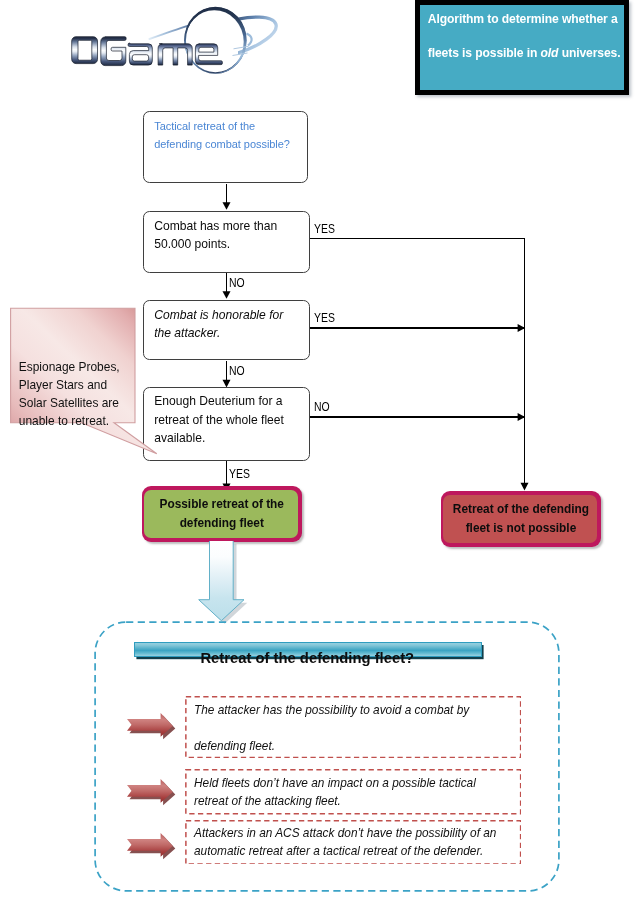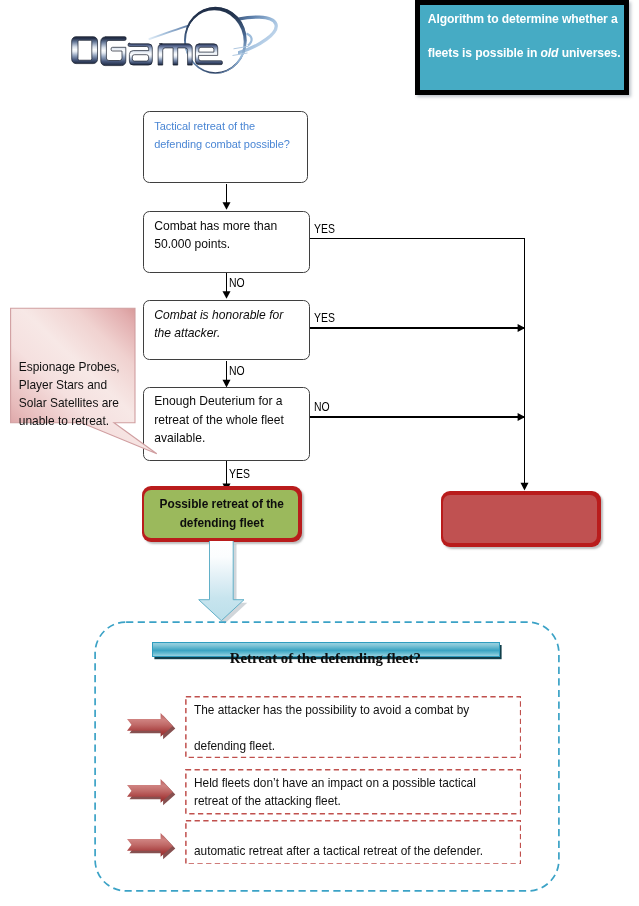--- a/index.html
+++ b/index.html
@@ -21,40 +21,40 @@
   
   .fbox{position:absolute;border:1.25px solid #3f3f3f;border-radius:6.5px;background:#fff;
         box-sizing:border-box;}
   .fbox .t{position:absolute;left:9.8px;top:4.5px;width:200px;white-space:nowrap;
            font-size:12.1px;line-height:18.2px;color:#0b0b0b;letter-spacing:0px;}
   .fbox.q .t{color:#4a86d4;font-weight:normal;font-size:11px;letter-spacing:-0.05px;}
   .lbl{position:absolute;font-size:12.3px;color:#000;white-space:nowrap;
        transform:scaleX(.85);transform-origin:0 0;}
 
   
-  .res{position:absolute;background:#b91c1c;border-radius:9px;box-sizing:border-box;
+  .res{position:absolute;background:#be185d;border-radius:9px;box-sizing:border-box;
        box-shadow:2px 2px 2px rgba(125,125,125,.5);}
   .res .fill{position:absolute;left:2.6px;top:3.4px;right:3.9px;bottom:3.8px;border-radius:7px;}
   .res .rt{position:absolute;left:0;right:0;top:8.5px;text-align:center;font-weight:bold;
            font-size:11.85px;line-height:19.5px;color:#0d0d0d;letter-spacing:0px;}
   #b-green .fill{background:#9bb95c;}
   #b-red   .fill{background:#c05151;}
 
   
   #panel{left:94px;top:621px;width:466px;height:271px;}
   #panel rect{vector-effect:non-scaling-stroke;}
-  #ptitle{left:152px;top:642.3px;width:347.5px;height:15px;
+  #ptitle{left:134px;top:642.3px;width:347.5px;height:15px;
           background:linear-gradient(to bottom,#95cfdf 0%,#86c8d9 16%,#4fadc8 45%,#3aa4c2 57%,#62bad0 78%,#97d1e0 100%);
           border:1.2px solid #2f9dbf;box-sizing:border-box;
-          box-shadow:2px 2.6px 0 -0.4px #113f4b;font-family:Liberation Serif, serif;}
+          box-shadow:2px 2.6px 0 -0.4px #113f4b;}
   #ptitle .pt{position:absolute;left:0;right:0;top:6.8px;text-align:center;font-weight:bold;
               font-size:14.3px;color:#0d0d0d;letter-spacing:0px;}
   #ptitle .pt span{display:inline-block;transform:scaleX(1.035);}
 
-  .ditem{position:absolute;box-sizing:border-box;}
+  .ditem{position:absolute;box-sizing:border-box;font-style:italic;}
   .ditem svg{position:absolute;left:0;top:0;}
   .ditem .dt{position:absolute;left:9.5px;top:5.8px;width:400px;white-space:nowrap;
              font-size:11.85px;line-height:17.95px;color:#111;letter-spacing:0px;}
   .rarrow{position:absolute;}
 
   
   #callout{left:8px;top:304px;width:156px;height:156px;}
   #callout .ct{position:absolute;left:10.8px;top:10.2px;width:150px;white-space:nowrap;
                font-size:11.95px;line-height:18.1px;color:#111;letter-spacing:0px;margin-top:44px;}
 </style>
@@ -229,20 +229,24 @@
 <div class="res" id="b-green" style="left:141.6px;top:486.2px;width:160.3px;height:55.5px;">
   <div class="fill"></div>
   <div class="rt">
     <span>Possible retreat of the</span><br>
     <span>defending fleet</span>
   </div>
 </div>
 
 <div class="res" id="b-red" style="left:440.8px;top:491.4px;width:160.3px;height:55.5px;">
   <div class="fill"></div>
+  <div class="rt">
+    <span>Retreat of the defending</span><br>
+    <span>fleet is not possible</span>
+  </div>
 </div>
 
 <div class="lbl" style="left:313.8px;top:221.6px;">YES</div>
 <div class="lbl" style="left:228.7px;top:275.7px;">NO</div>
 <div class="lbl" style="left:313.8px;top:310.8px;">YES</div>
 <div class="lbl" style="left:228.7px;top:363.6px;">NO</div>
 <div class="lbl" style="left:313.8px;top:400px;">NO</div>
 <div class="lbl" style="left:228.7px;top:466.8px;">YES</div>
 
 <svg class="abs" id="bigarrow" style="left:196px;top:538px;" width="54" height="88" viewBox="0 0 54 88">
@@ -308,16 +312,16 @@
 
 <svg class="rarrow" style="left:126px;top:833px;" width="52" height="30" viewBox="0 0 52 30">
   <path d="M1 6.1 L5.5 11.7 L1 17.7 L34.6 17.7 L34.6 23.8 L46.8 12.9 L34.6 0 L34.6 6.1 Z" transform="translate(2.5,2.5)" fill="#5d1515" opacity=".75"></path>
   <path d="M1 6.1 L5.5 11.7 L1 17.7 L34.6 17.7 L34.6 23.8 L46.8 12.9 L34.6 0 L34.6 6.1 Z" fill="url(#ragrad)"></path>
 </svg>
 <div class="ditem" style="left:184.5px;top:819.6px;width:336.5px;height:44.9px;">
   <svg viewBox="0 0 336.5 44.9" width="336.5" height="44.9">
       <rect x="0.85" y="0.85" width="334.8" height="43.2" fill="#fff" stroke="#c0504d" stroke-width="1.5" stroke-dasharray="5.3 3.4"></rect>
     </svg>
   <div class="dt">
-    <br>
+    <span>Attackers in an ACS attack don’t have the possibility of an</span><br>
     <span>automatic retreat after a tactical retreat of the defender.</span>
   </div>
 </div>
 
 </body></html>

